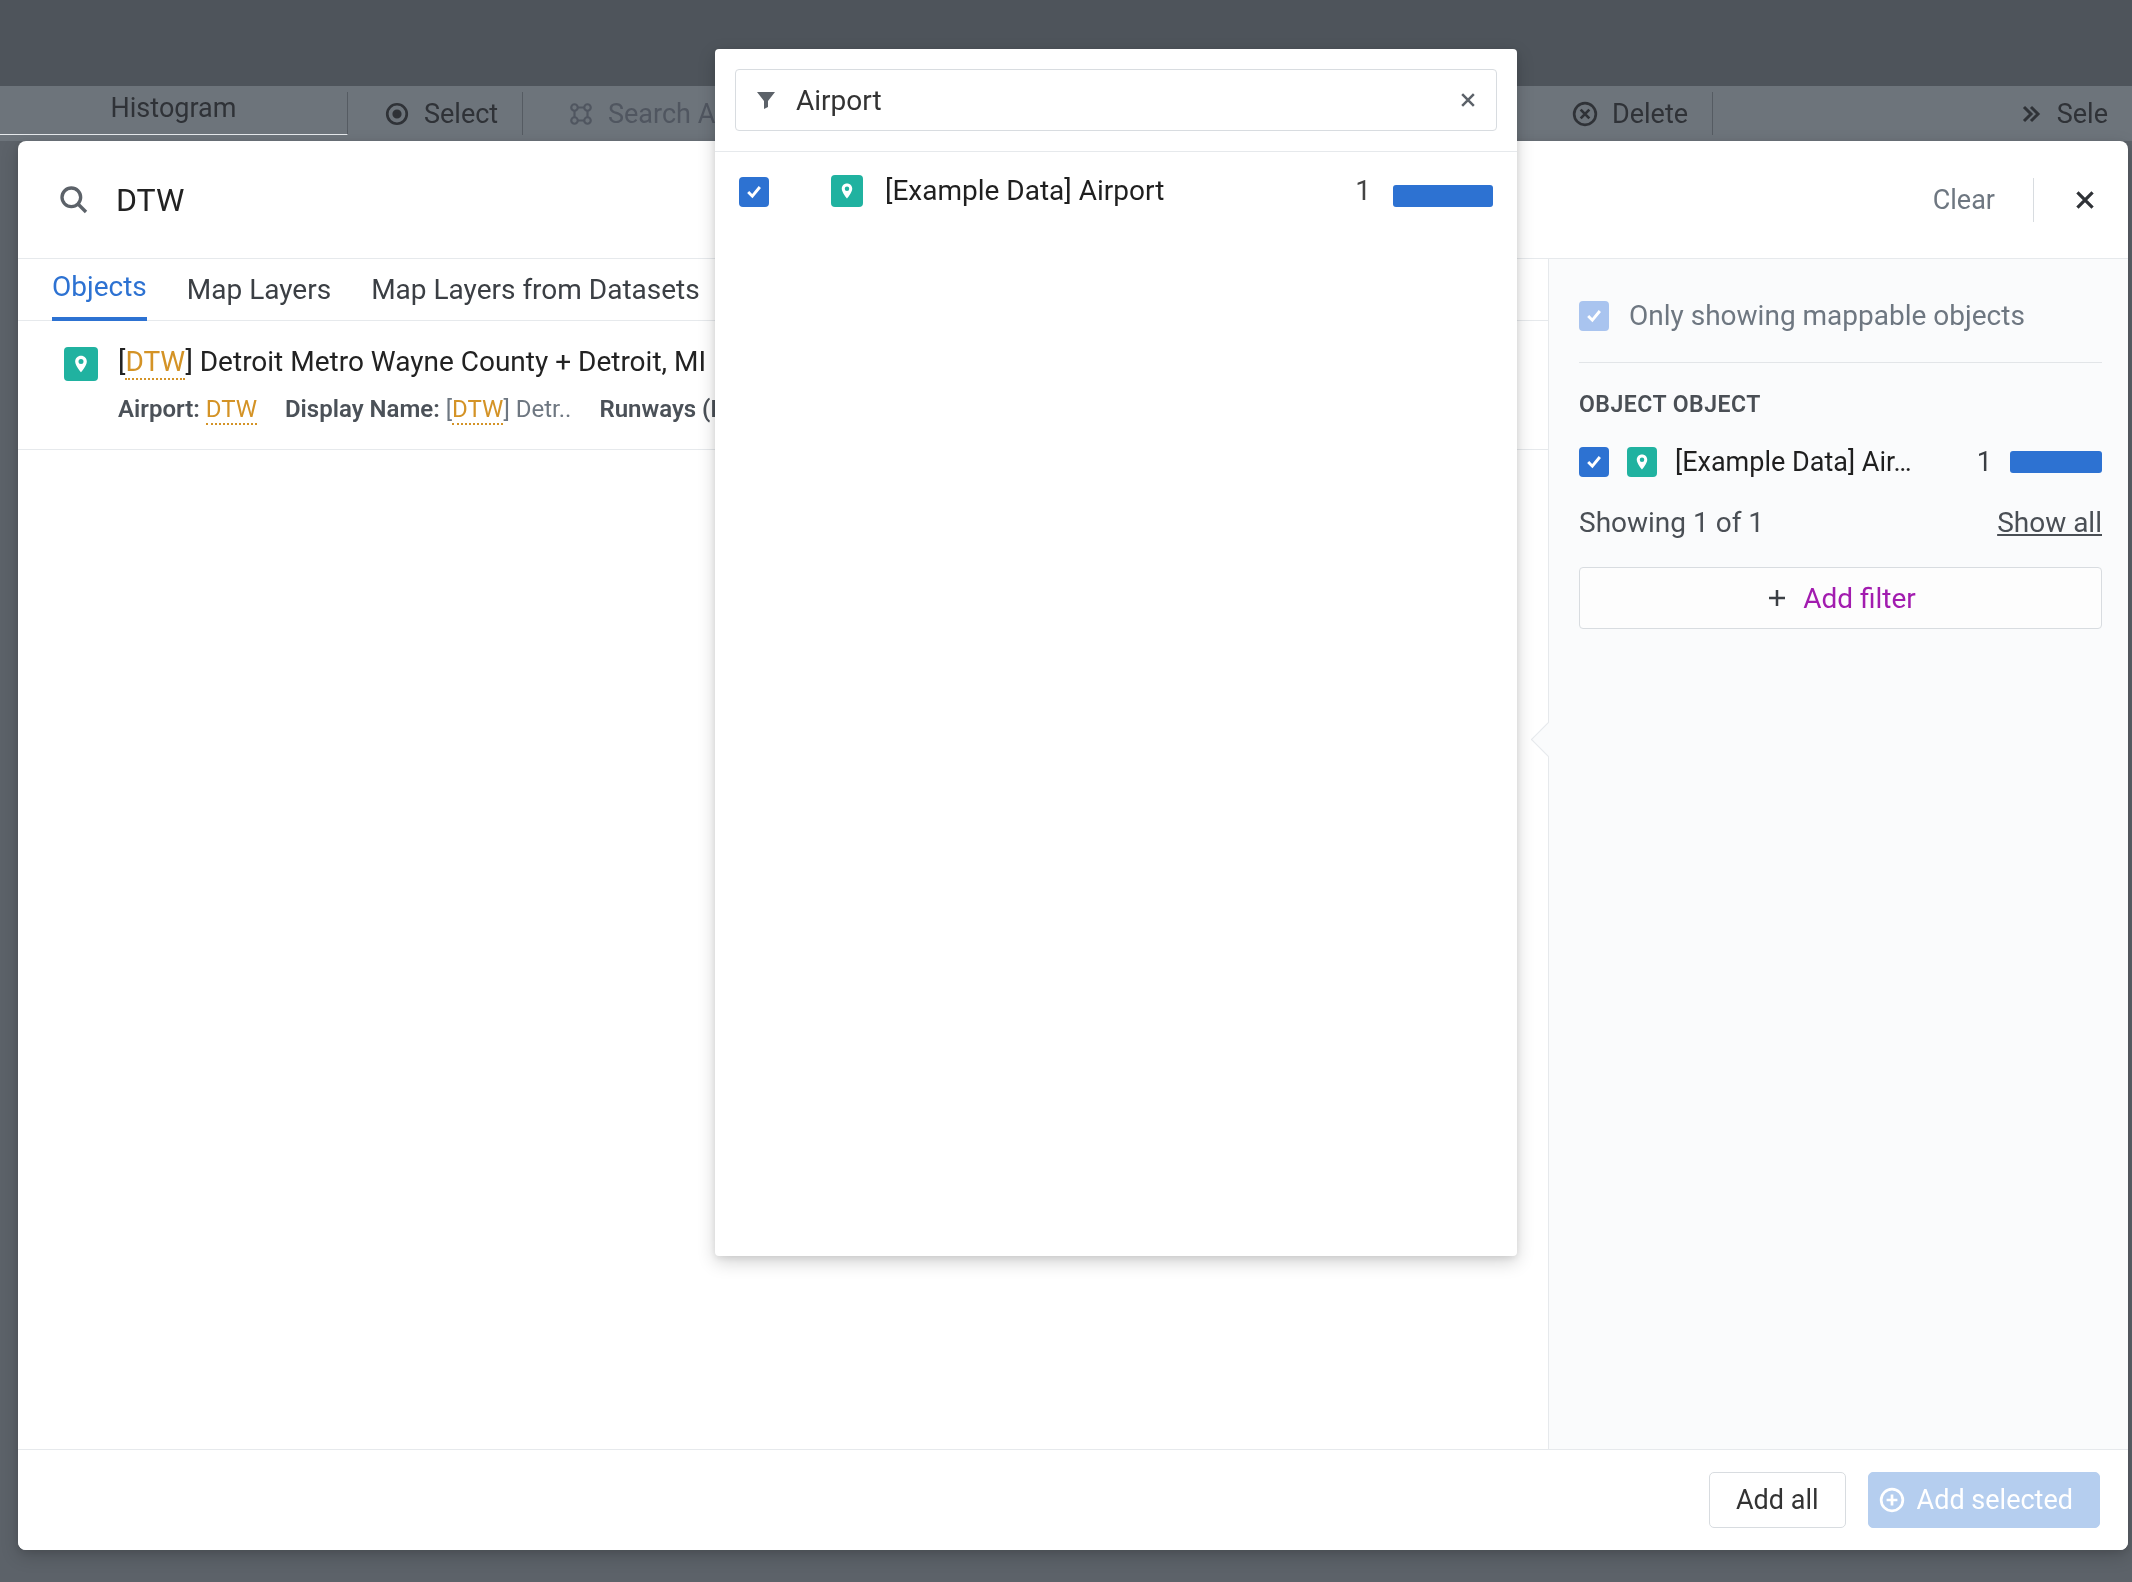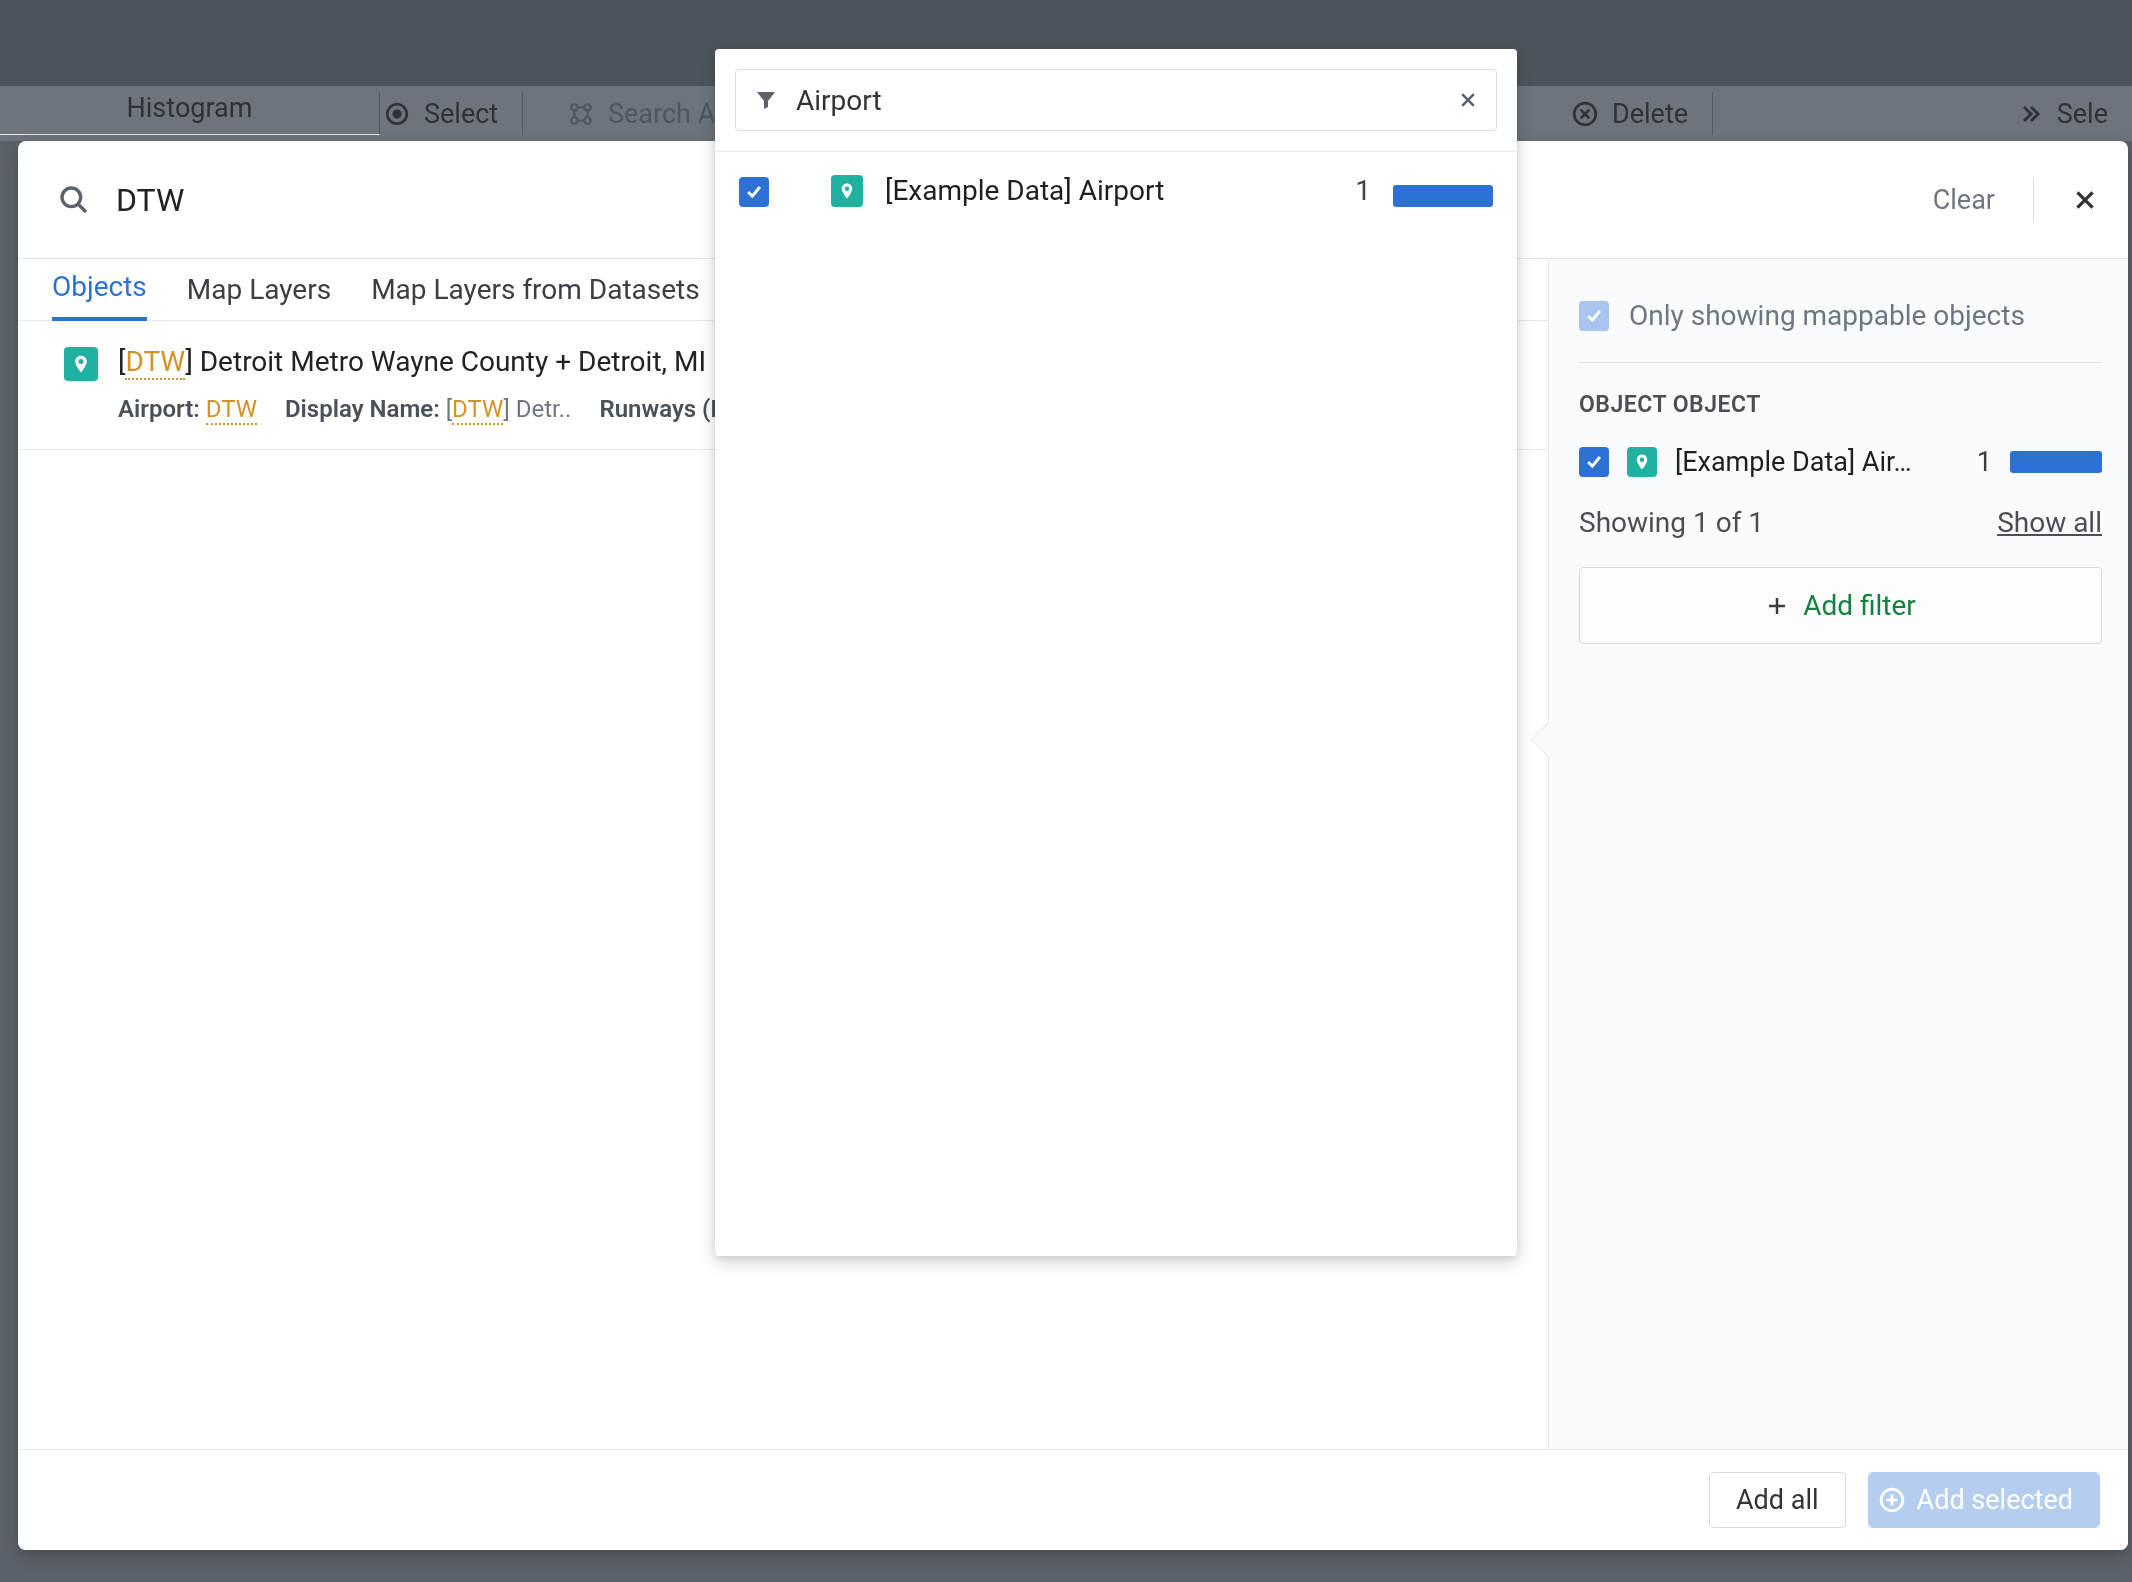--- a/index.html
+++ b/index.html
@@ -200,25 +200,25 @@
   }
   .showing-row {
     display:flex; justify-content:space-between;
     font-size:28px;
     color:#4a4f55;
   }
   .showing-row a { color:#4a4f55; text-decoration: underline; cursor:pointer; }
   .add-filter {
     display:flex; align-items:center; justify-content:center;
     gap:14px;
-    height:77px;
+    height:62px;
     border:1px solid var(--border);
     border-radius:4px;
     font-size:28px;
-    color:#15803d;
+    color:#a21caf;
     background:#fdfdfd;
   }
 
   
   .dlg-footer {
     display:flex; justify-content:flex-end; align-items:center;
     gap: 22px;
     padding: 22px 28px;
     background:#fff;
   }
@@ -295,21 +295,21 @@
   .pin svg { display:block; }
 
   .icon { display:inline-flex; }
 
 </style>
 </head>
 <body>
 
 <div class="bg-toolbar"></div>
 <div class="bg-toolbar-row">
-  <div class="seg left" style="left:0; width:380px;">
+  <div class="seg left" style="left:0; width:348px;">
     <span>Histogram</span>
     <span>Info</span>
     <span class="icon" style="margin-left:auto;">
       <svg width="24" height="24" viewBox="0 0 24 24" fill="none" stroke="#2f3237" stroke-width="3">
           <path d="M12 5 5 12l7 7M19 5l-7 7 7 7"></path>
         </svg>
     </span>
   </div>
   <div class="seg" style="left:360px;">
     <span class="icon">

